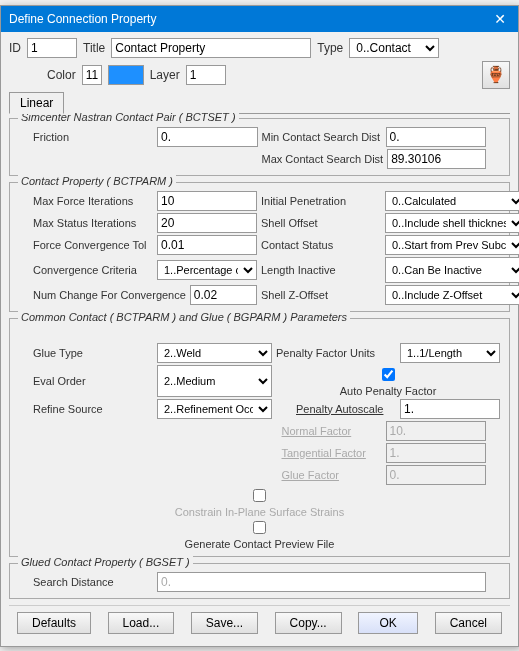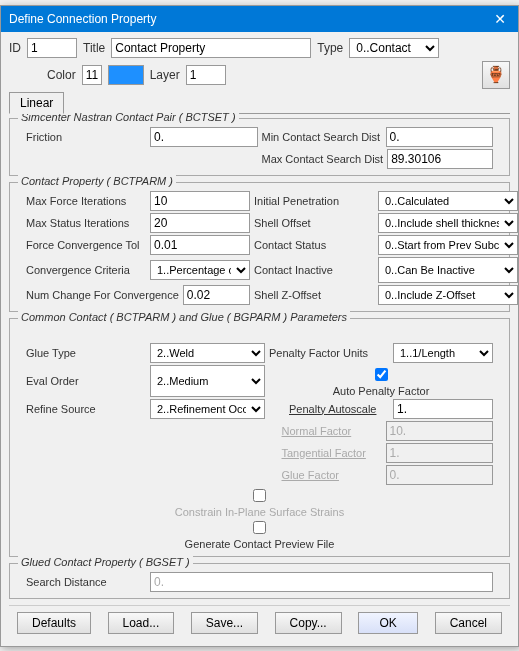--- a/index.html
+++ b/index.html
@@ -84,21 +84,21 @@
       margin-bottom: -1px;
     }
     .tab.active {
       background: #f0f0f0;
       border-bottom: 1px solid #f0f0f0;
       z-index: 1;
     }
     .section-group {
       border: 1px solid #aaa;
       margin-bottom: 6px;
-      padding: 4px 16px 6px;
+      padding: 4px 23px 6px;
       position: relative;
     }
     .section-label {
       position: absolute;
       top: -8px;
       left: 8px;
       background: #f0f0f0;
       padding: 0 3px;
       font-size: 11px;
       color: #333;
@@ -299,21 +299,21 @@
           </select>
         </div>
 
         <div class="field-row">
           <label>Convergence Criteria</label>
           <select style="width:100px; font-size:11px; height:20px;">
             <option>1..Percentage of A…</option>
           </select>
         </div>
         <div class="field-row">
-          <label class="right-col-label">Contact Inactive</label>
+          <label class="right-col-label">Length Inactive</label>
           <select style="width:140px; font-size:11px; height:26px;">
             <option>0..Can Be Inactive</option>
           </select>
         </div>
 
         <div class="field-row">
           <label>Num Change For Convergence</label>
           <input type="text" class="small-input" value="0.02" style="">
         </div>
         <div class="field-row">

